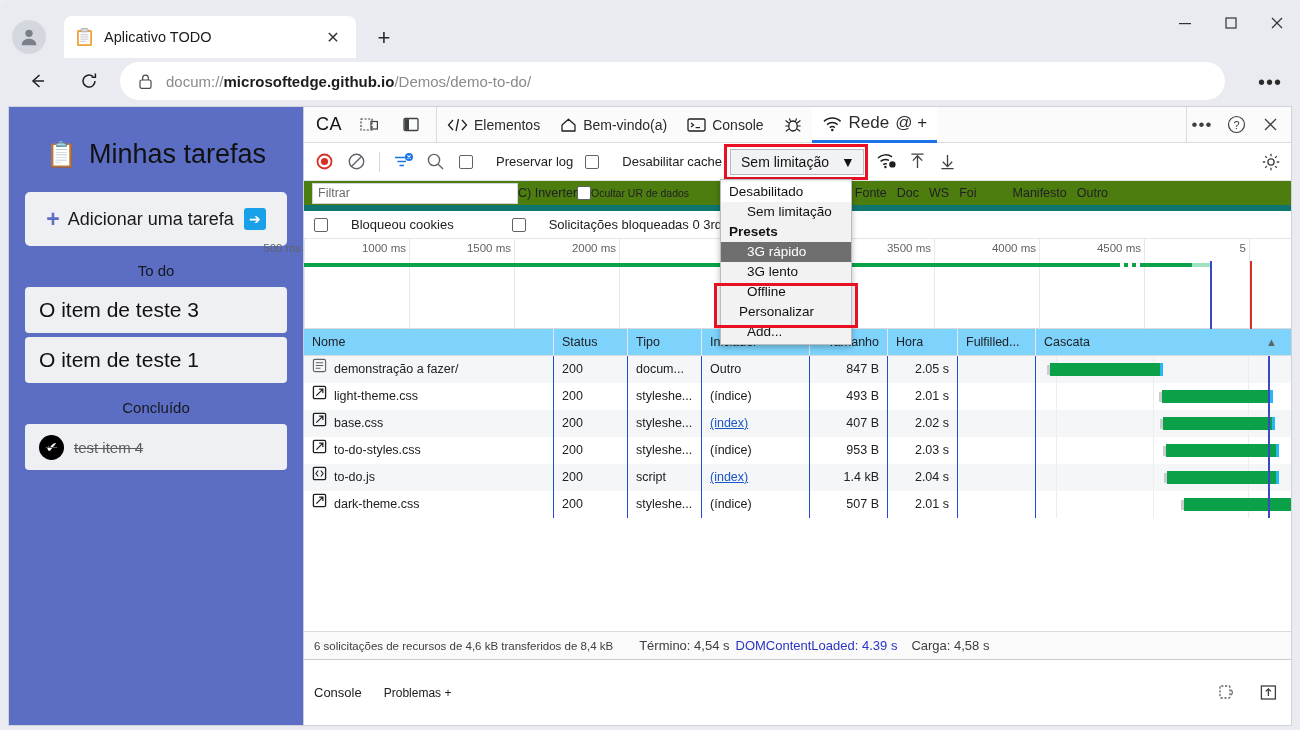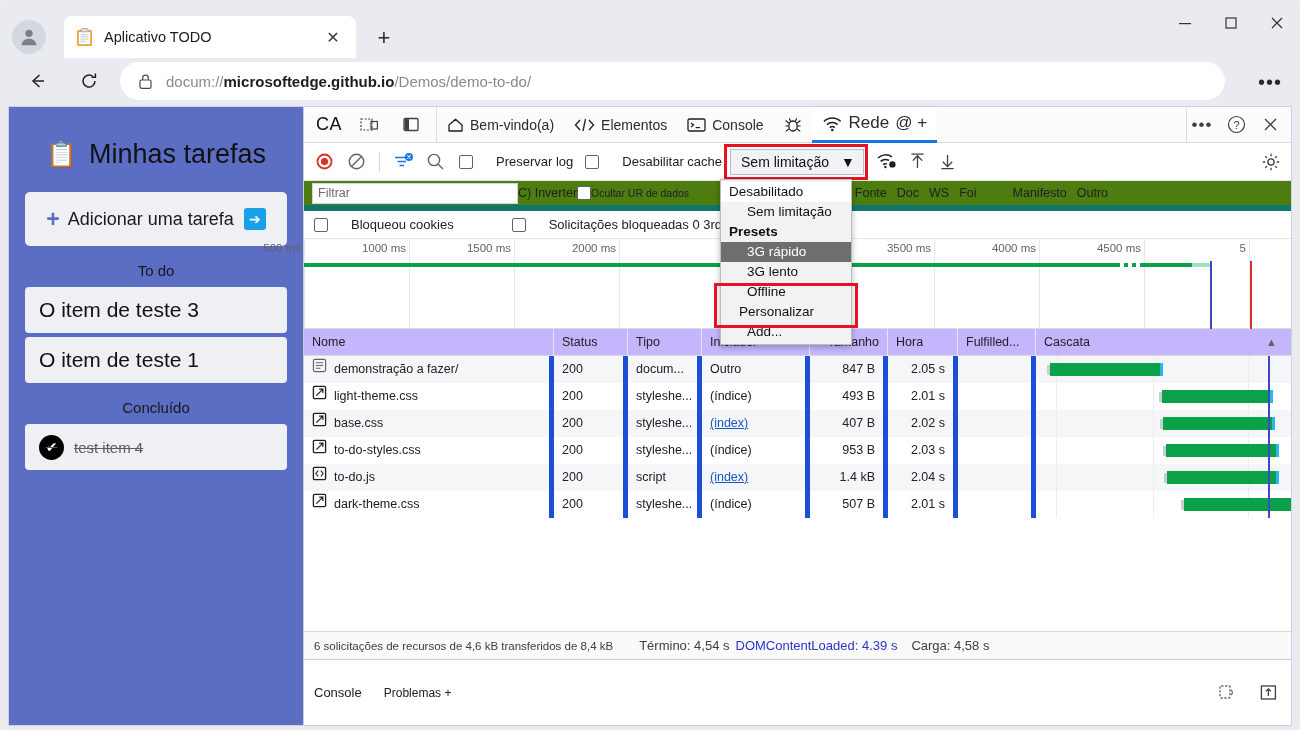--- a/index.html
+++ b/index.html
@@ -217,30 +217,30 @@
     position: absolute; right: 4px; top: 3px; font-size: 11.5px; color: #5f6368;
     white-space: nowrap;
   }
   .ov-band {
     position: absolute; left: 0; top: 24px; height: 4px; background: #0aa148;
   }
   .ov-band-dots { position: absolute; top: 24px; height: 4px; background: #fff; }
   .ov-line { position: absolute; top: 22px; height: 68px; width: 2px; }
   .thead {
     display: flex; height: 27px; align-items: center;
-    border-bottom: 1px solid #d9dbdf; background: #c4b5fd;
+    border-bottom: 1px solid #d9dbdf; background: #7dd3fc;
     font-size: 12.5px; color: #202124;
   }
   .th { padding: 0 8px; border-right: 1px solid #e6e8ea; height: 27px; line-height: 27px; overflow: hidden; white-space: nowrap; cursor: pointer; }
   .trow {
     display: flex; height: 27px; align-items: center; font-size: 12.5px; color: #202124;
     cursor: pointer;
   }
   .trow.alt { background: #f5f6f7; }
-  .td { padding: 0 8px; height: 27px; line-height: 27px; border-right: 5px solid #1d4ed8; overflow: hidden; white-space: nowrap; }
+  .td { padding: 0 8px; height: 27px; line-height: 27px; border-right: 1px solid #1d4ed8; overflow: hidden; white-space: nowrap; }
   .td.num { text-align: right; }
   .name-cell { display: flex; align-items: center; gap: 7px; }
   .file-ic { width: 15px; height: 15px; flex: 0 0 auto; }
   .link { color: #1a56c5; text-decoration: underline; cursor: pointer; }
   .plain { color: #202124; }
   .waterfall-cell { position: relative; height: 27px; flex: 1 1 auto; }
   .wf-bar { position: absolute; top: 7px; height: 13px; background: #0aa148; }
   .wf-cap { position: absolute; top: 7px; height: 13px; width: 3px; background: #29b6f6; }
   .wf-pre { position: absolute; top: 9px; height: 10px; width: 3px; background: #c9ccd0; }
   .wf-gridline { position: absolute; top: 0; bottom: 0; width: 1px; background: #ebedef; }
@@ -406,33 +406,33 @@
             <span class="dt-iconbtn">
               <svg width="19" height="17" viewBox="0 0 19 17">
                   <rect x="2" y="2.5" width="14" height="12" rx="1.2" fill="none" stroke="#3c4043" stroke-width="1.3"></rect>
                   <rect x="2.6" y="3.1" width="4.4" height="10.8" fill="#3c4043"></rect>
                 </svg>
             </span>
           </div>
 
           <div class="dt-tab">
             <span class="ic">
+              <svg width="21" height="14" viewBox="0 0 21 14">
+                  <path d="M6 2 L1.5 7 L6 12 M15 2 L19.5 7 L15 12 M11.5 1 L9 13" fill="none" stroke="#1f1f1f" stroke-width="1.3"></path>
+                </svg>
+            </span>
+            <span>Elementos</span>
+          </div>
+          <div class="dt-tab">
+            <span class="ic">
               <svg width="17" height="16" viewBox="0 0 17 16">
                   <path d="M2 8 L8.5 2.2 L15 8 V14 H2 Z" fill="none" stroke="#1f1f1f" stroke-width="1.3" stroke-linejoin="round"></path>
                 </svg>
             </span>
             <span>Bem-vindo(a)</span>
-          </div>
-          <div class="dt-tab">
-            <span class="ic">
-              <svg width="21" height="14" viewBox="0 0 21 14">
-                  <path d="M6 2 L1.5 7 L6 12 M15 2 L19.5 7 L15 12 M11.5 1 L9 13" fill="none" stroke="#1f1f1f" stroke-width="1.3"></path>
-                </svg>
-            </span>
-            <span>Elementos</span>
           </div>
           <div class="dt-tab">
             <span class="ic">
               <svg width="19" height="16" viewBox="0 0 19 16">
                   <rect x="1" y="2" width="17" height="12" rx="1.4" fill="none" stroke="#1f1f1f" stroke-width="1.3"></rect>
                   <path d="M4 6 L6.6 8 L4 10" fill="none" stroke="#1f1f1f" stroke-width="1.2"></path>
                   <path d="M8.6 10.6 H13" stroke="#1f1f1f" stroke-width="1.2"></path>
                 </svg>
             </span>
             <span>Console</span>

